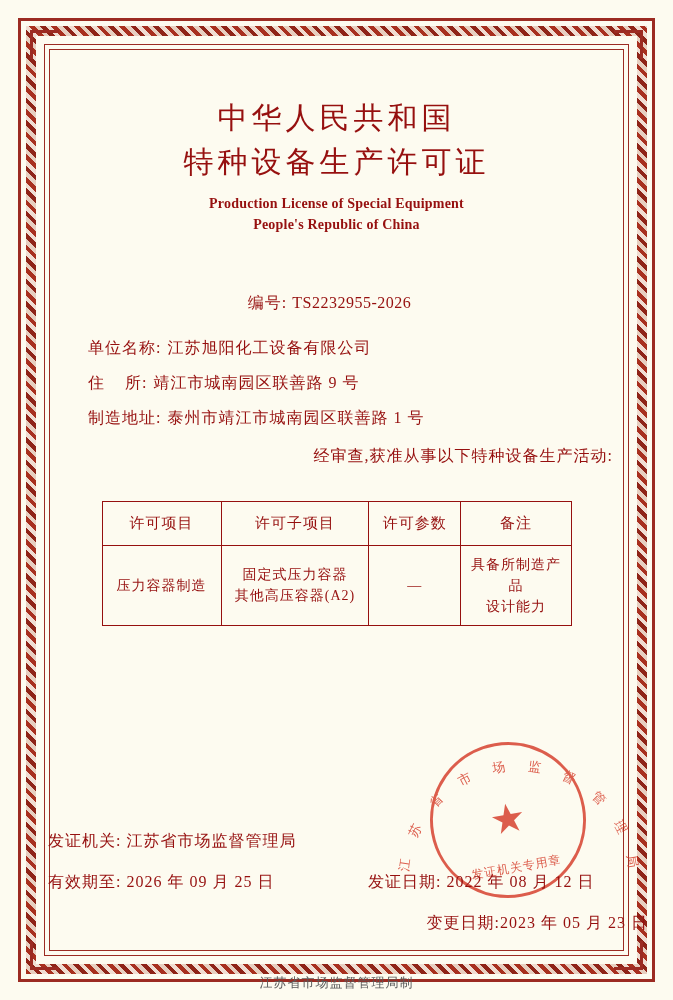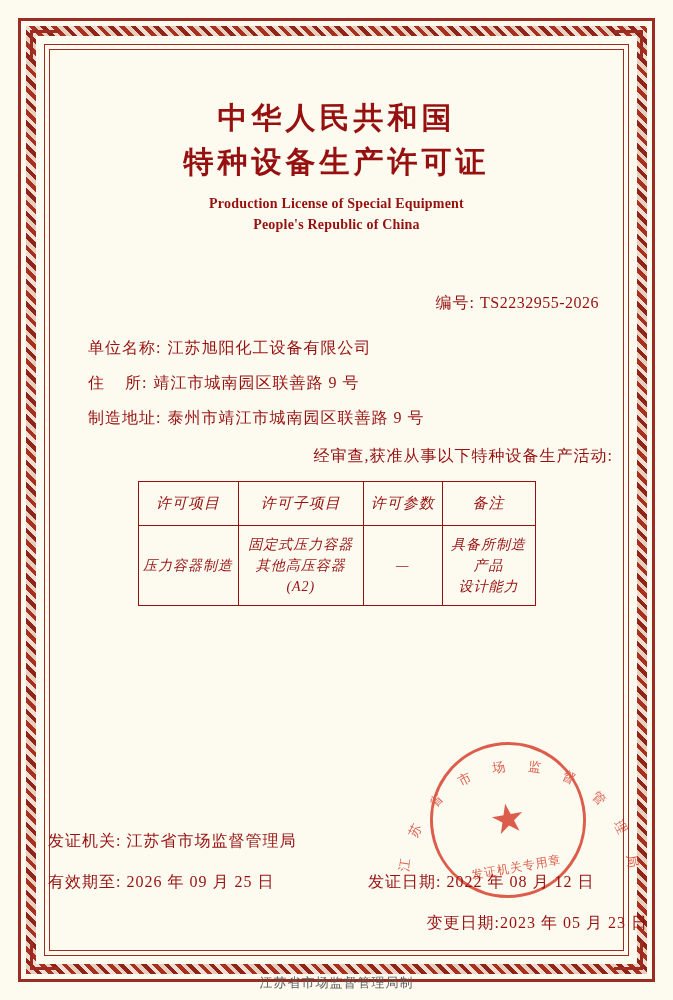--- a/index.html
+++ b/index.html
@@ -70,41 +70,41 @@
   
   .content {
     position: absolute;
     left: 60px; top: 60px;
     right: 60px; bottom: 60px;
   }
 
   .title-cn {
     text-align: center;
     font-family: "Liberation Serif", serif;
-    font-weight: bold;
+    font-weight: normal;
     font-size: 30px;
     letter-spacing: 4px;
     color: #96100f;
     line-height: 1.45;
   }
   .title-cn .line1 { margin-top: 36px; }
   .title-en {
     text-align: center;
     font-family: "Liberation Serif", serif;
     font-weight: bold;
     font-size: 14px;
     color: #96100f;
     line-height: 1.5;
     margin-top: 10px;
     letter-spacing: 0.2px;
   }
 
   .serial {
     margin-top: 58px;
-    text-align: right;
+    text-align: center;
     padding-right: 14px;
     font-size: 16px;
     color: #96100f;
     letter-spacing: 1px;
   }
   .serial .num { letter-spacing: 0.5px; }
 
   .fields {
     margin-top: 24px;
     padding-left: 28px;
@@ -131,26 +131,25 @@
     margin-top: 18px;
     padding-left: 60px;
     font-size: 16px;
     letter-spacing: 1px;
     color: #96100f;
     text-align: right;
   }
 
   
   .perm-table {
-    margin: 14px auto 0 auto;
-    width: 398px;
+    margin: 34px auto 0 auto;
+    width: 470px;
     border-collapse: collapse;
     color: #96100f;
     font-size: 14px;
-    font-style: italic;
   }
   .perm-table th,
   .perm-table td {
     border: 1px solid #96100f;
     text-align: center;
     vertical-align: middle;
     padding: 8px 4px;
     letter-spacing: 1px;
     line-height: 1.5;
   }
@@ -280,21 +279,21 @@
       <div class="field-row">
         <span class="field-label">单位名称:</span>
         <span class="field-value">江苏旭阳化工设备有限公司</span>
       </div>
       <div class="field-row">
         <span class="field-label">住    所:</span>
         <span class="field-value">靖江市城南园区联善路 9 号</span>
       </div>
       <div class="field-row">
         <span class="field-label">制造地址:</span>
-        <span class="field-value">泰州市靖江市城南园区联善路 9 号</span>
+        <span class="field-value">泰州市靖江市城南园区联善路 1 号</span>
       </div>
     </div>
 
     <div class="statement">经审查,获准从事以下特种设备生产活动:</div>
 
     <table class="perm-table">
       <thead>
         <tr>
           <th class="col-item">许可项目</th>
           <th class="col-sub">许可子项目</th>

